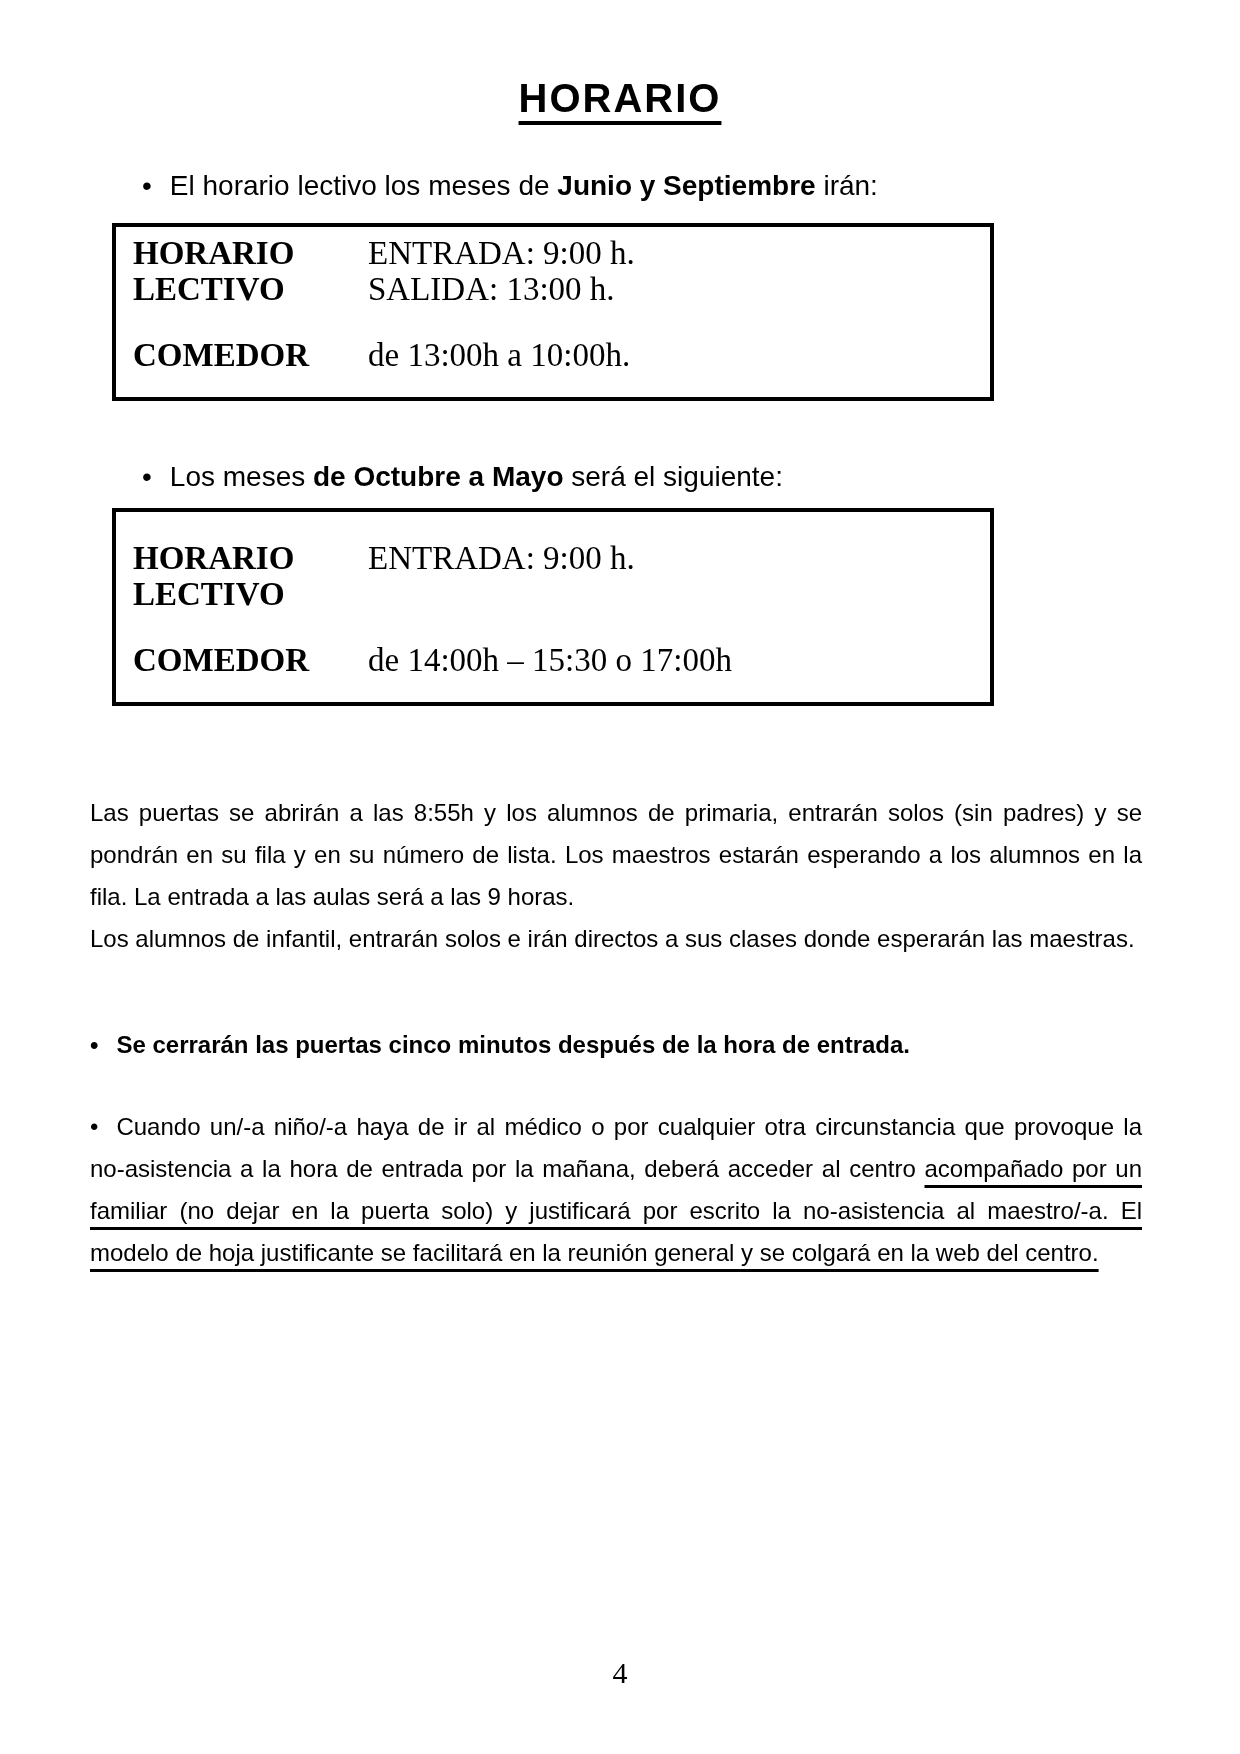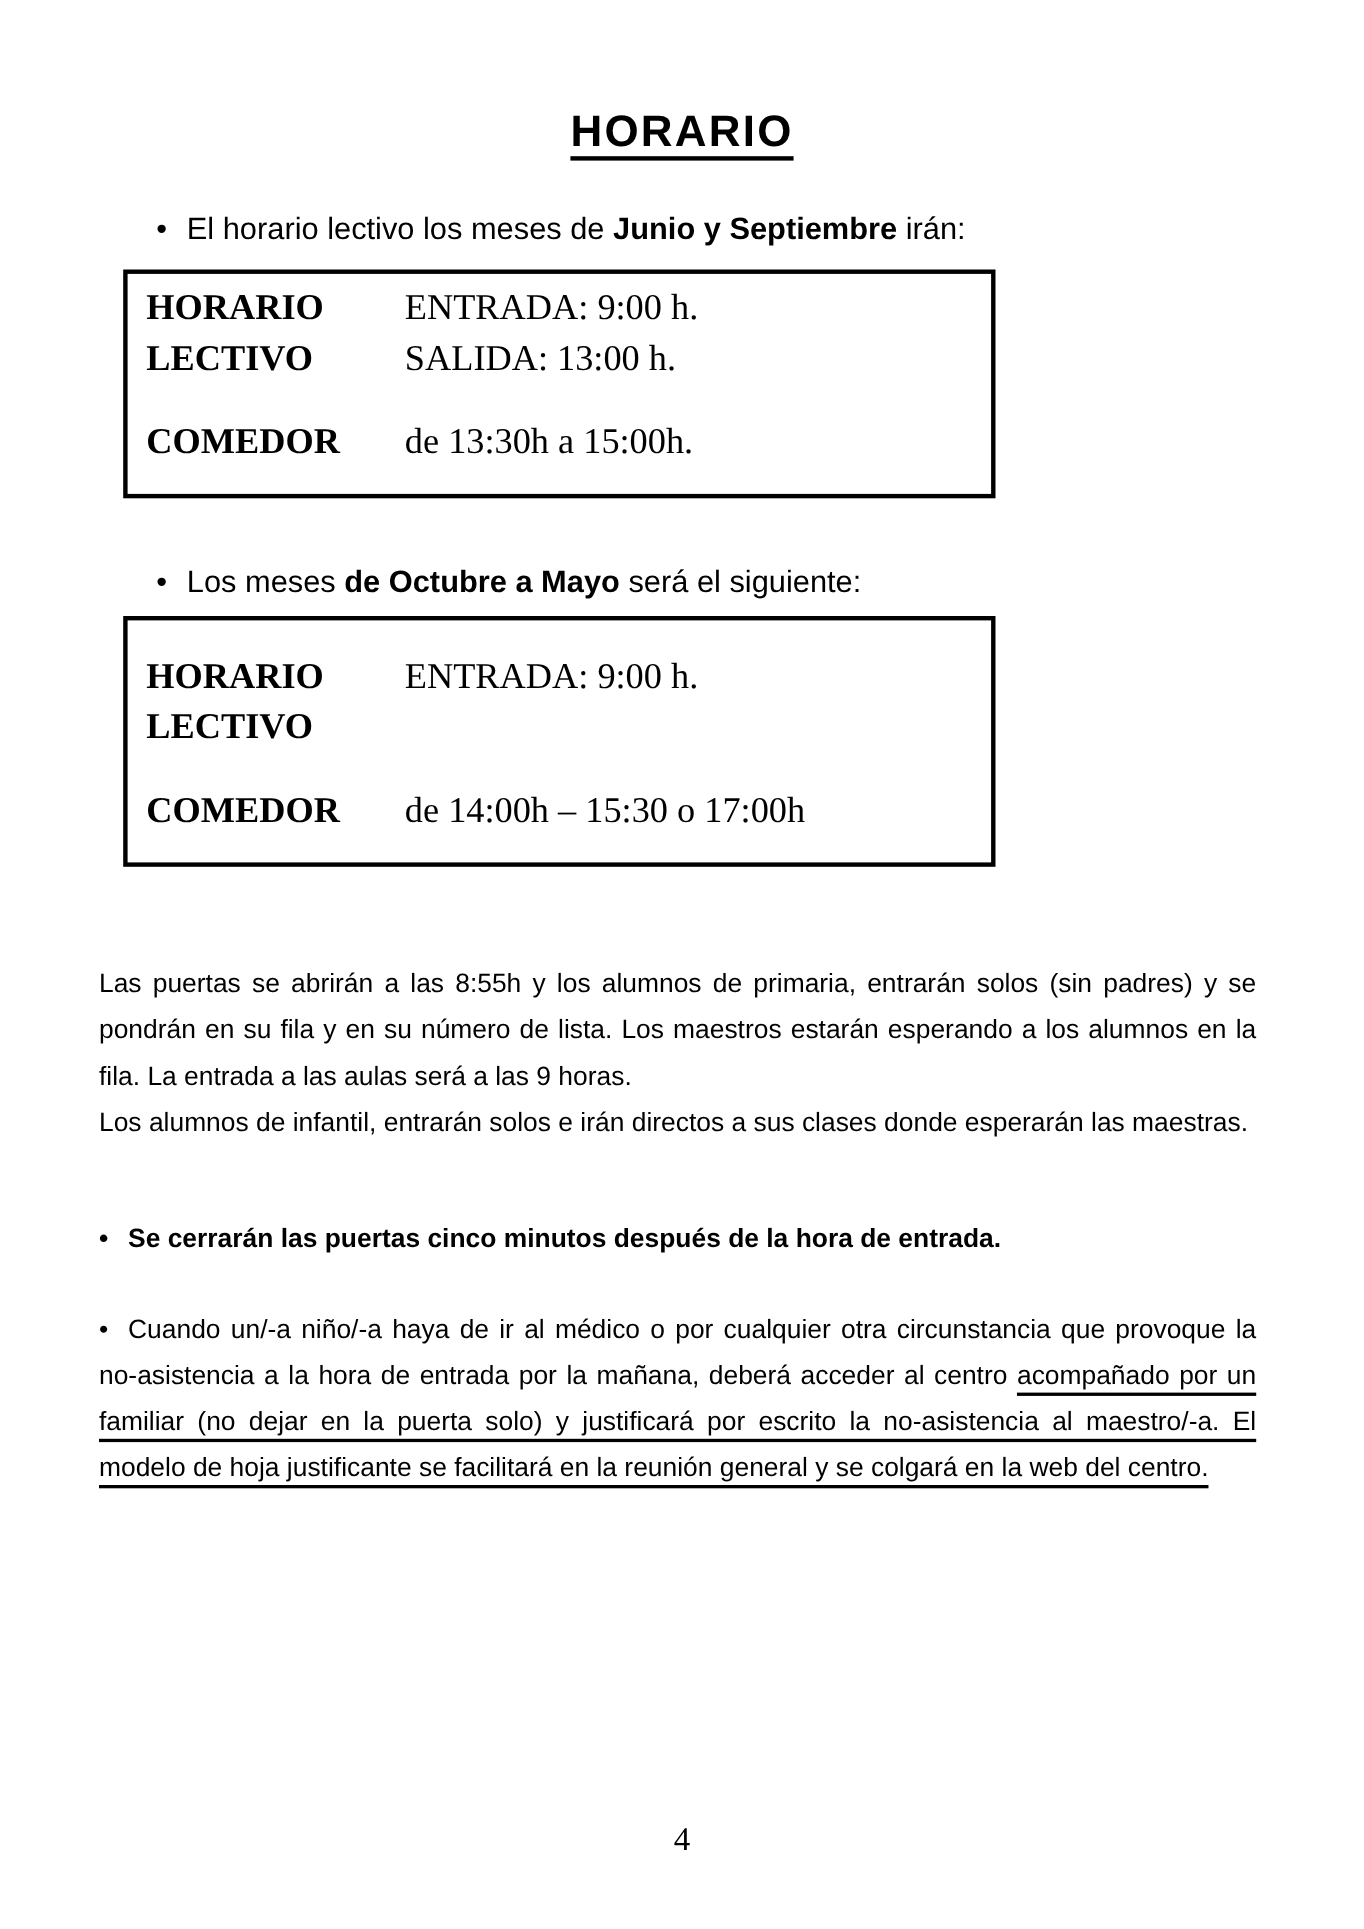--- a/index.html
+++ b/index.html
@@ -12,21 +12,21 @@
     width: 1240px;
     height: 1754px;
     background: #ffffff;
     color: #000000;
     font-family: "Liberation Sans", "DejaVu Sans", sans-serif;
     overflow: hidden;
     box-sizing: border-box;
   }
   .title {
     margin: 0;
-    padding-top: 98px;
+    padding-top: 76px;
     text-align: center;
     font-size: 40px;
     font-weight: 700;
     letter-spacing: 2px;
     text-decoration: underline;
     text-decoration-thickness: 4px;
     text-underline-offset: 9px;
   }
   .content {
     margin-left: 90px;
@@ -43,26 +43,26 @@
     flex: 0 0 auto;
     margin-right: 18px;
   }
   .bullet-line-1 { margin-top: 44px; }
   .bullet-line-2 { margin-top: 55px; }
   b { font-weight: 700; }
 
   
   .schedule-box {
     box-sizing: border-box;
-    width: 793px;
+    width: 882px;
     margin-left: 22px;
     border: 4px solid #000000;
     font-family: "Liberation Serif", serif;
     font-size: 33px;
-    line-height: 46px;
+    line-height: 36px;
   }
   .schedule-box .box-row {
     display: grid;
     grid-template-columns: 235px 1fr;
   }
   .schedule-box .box-label { font-weight: 700; }
   .schedule-box .comedor-row { margin-top: 30px; }
   .box-1 {
     margin-top: 16px;
     padding: 8px 10px 24px 17px;
@@ -121,21 +121,21 @@
       <div class="box-row">
         <div class="box-label">HORARIO LECTIVO</div>
         <div class="box-values">
           <div>ENTRADA: 9:00 h.</div>
           <div>SALIDA: 13:00 h.</div>
         </div>
       </div>
       <div class="box-row comedor-row">
         <div class="box-label">COMEDOR</div>
         <div class="box-values">
-          <div>de 13:30h a 15:00h.</div>
+          <div>de 13:00h a 10:00h.</div>
         </div>
       </div>
     </div>
 
     <div class="bullet-line bullet-line-2">
       <span class="glyph">•</span>
       <span class="bullet-text"><span>Los meses </span><b>de Octubre a Mayo</b><span> será el siguiente:</span></span>
     </div>
 
     <div class="schedule-box box-2">

